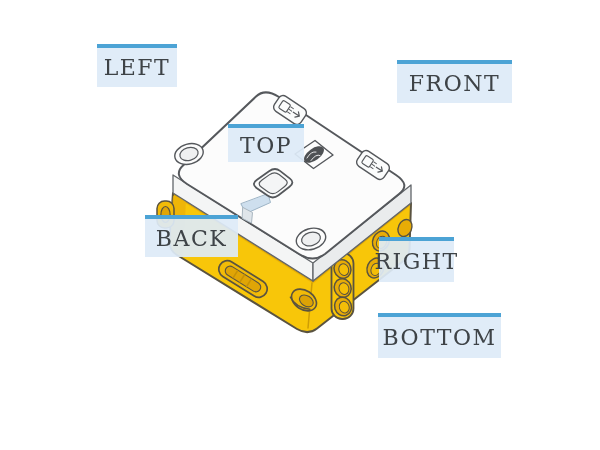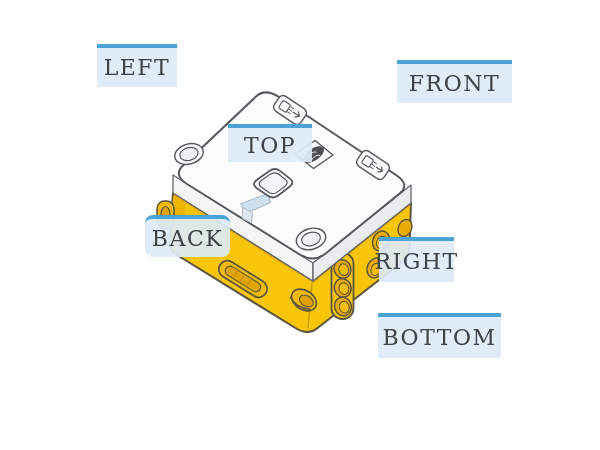--- a/index.html
+++ b/index.html
@@ -12,22 +12,22 @@
     position:absolute; box-sizing:border-box;
     background:rgba(222,235,247,0.93);
     border-top:4px solid #4CA3D5;
     color:#3E4347;
     font-size:22px; letter-spacing:1.5px;
     display:flex; align-items:center; justify-content:center;
     user-select:none;
   }
   #tag-left   { left:97px;  top:44px;  width:80px;  height:43px; }
   #tag-front  { left:397px; top:60px;  width:115px; height:43px; }
-  #tag-top    { left:228px; top:124px; width:84px;  height:38px; }
-  #tag-back   { left:145px; top:215px; width:85px;  height:42px;border-radius:8px; }
+  #tag-top    { left:228px; top:124px; width:76px;  height:38px; }
+  #tag-back   { left:145px; top:215px; width:93px;  height:42px; }
   #tag-right  { left:379px; top:237px; width:75px;  height:45px; }
   #tag-bottom { left:378px; top:313px; width:123px; height:45px; }
 </style>
 </head>
 <body>
 
 <div id="canvas">
 
   <svg id="hub-art" viewBox="0 0 600 450" xmlns="http://www.w3.org/2000/svg">
 

